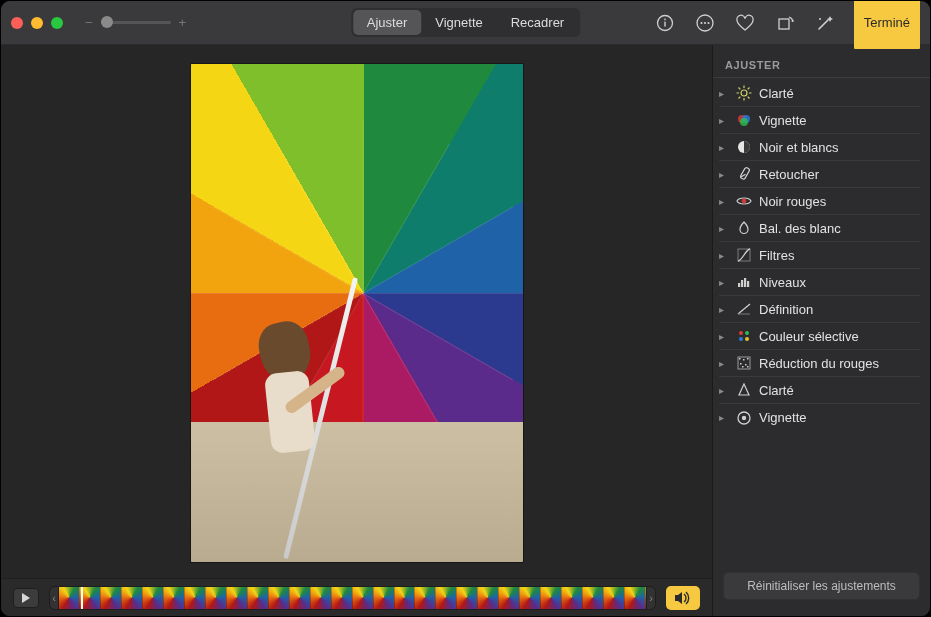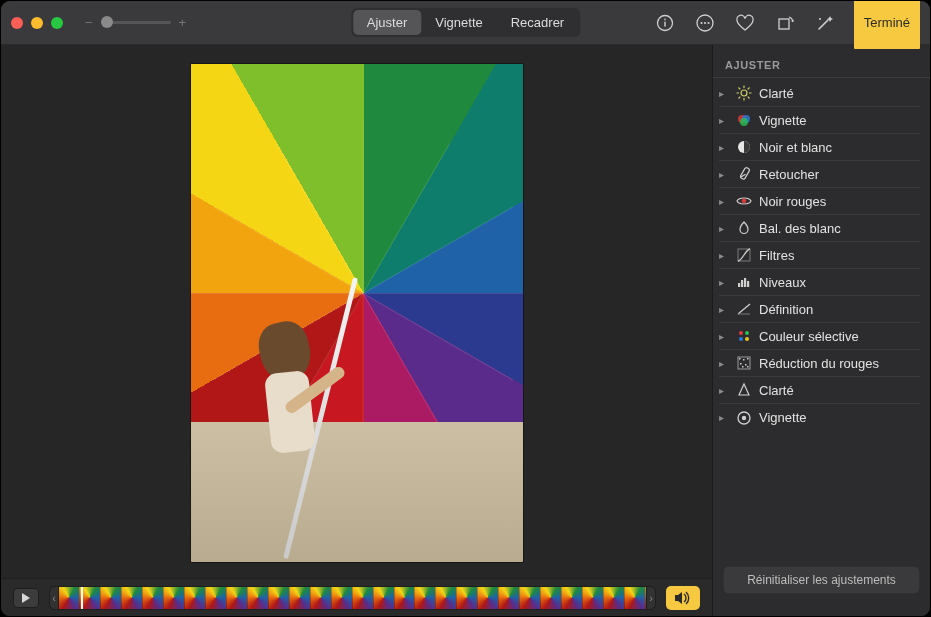--- a/index.html
+++ b/index.html
@@ -62,21 +62,21 @@
   .playhead { position:absolute; top:-3px; bottom:-3px; left:22px; width:2px; background:#fff; }
   .vol-btn { width: 34px; height: 24px; background: #f7c940; border-radius: 5px; display:flex; align-items:center; justify-content:center; }
   
   .sidebar { width: 217px; background: #2c2c2e; display:flex; flex-direction:column; }
   .panel-head { color: #9a9a9a; font-size: 11px; letter-spacing: 0.6px; font-weight:600; padding: 14px 12px 6px 12px; border-bottom: 1px solid #3c3c3e; }
   .panel-list { padding: 2px 10px 0 6px; }
   .adj-row { display:flex; align-items:center; gap:6px; height:27px; border-bottom:1px solid #393939; color:#e2e2e2; cursor:pointer; }
   .adj-row:last-child{border-bottom:none;}
   .disc { color:#8a8a8a; font-size:10px; width:10px; }
   .aicon { width:18px; height:18px; display:flex; align-items:center; justify-content:center; }
-  .reset-wrap { margin-top:auto; padding: 8px 10px 22px 10px; }
+  .reset-wrap { margin-top:auto; padding: 8px 10px 16px 10px; }
   .reset-btn { width:100%; background: #3a3a3c; border:1px solid #303032; color:#bdbdbd; font-size:12px; padding:6px 0; border-radius:5px; cursor:pointer; }
   svg { display:block; }
 </style>
 </head>
 <body>
 
 <div class="window">
 
   <div class="titlebar">
     <div class="traffic">
@@ -255,21 +255,21 @@
             <span>Vignette</span>
           </div>
           <div class="adj-row">
             <span class="disc">▸</span>
             <span class="aicon">
               <svg width="16" height="16" viewBox="0 0 16 16">
                 <circle cx="8" cy="8" r="6" fill="#e6e6e6"></circle>
                 <path d="M8 2 A6 6 0 0 1 8 14 Z" fill="#3a3a3a"></path>
               </svg>
             </span>
-            <span>Noir et blanc</span>
+            <span>Noir et blancs</span>
           </div>
           <div class="adj-row">
             <span class="disc">▸</span>
             <span class="aicon">
               <svg width="16" height="16" viewBox="0 0 16 16">
                 <rect x="6" y="1" width="5" height="12" rx="2" transform="rotate(30 8 8)" fill="none" stroke="#cfcfcf" stroke-width="1.2"></rect>
                 <line x1="5" y1="11" x2="9.5" y2="8.2" stroke="#cfcfcf" stroke-width="1.2"></line>
               </svg>
             </span>
             <span>Retoucher</span>

